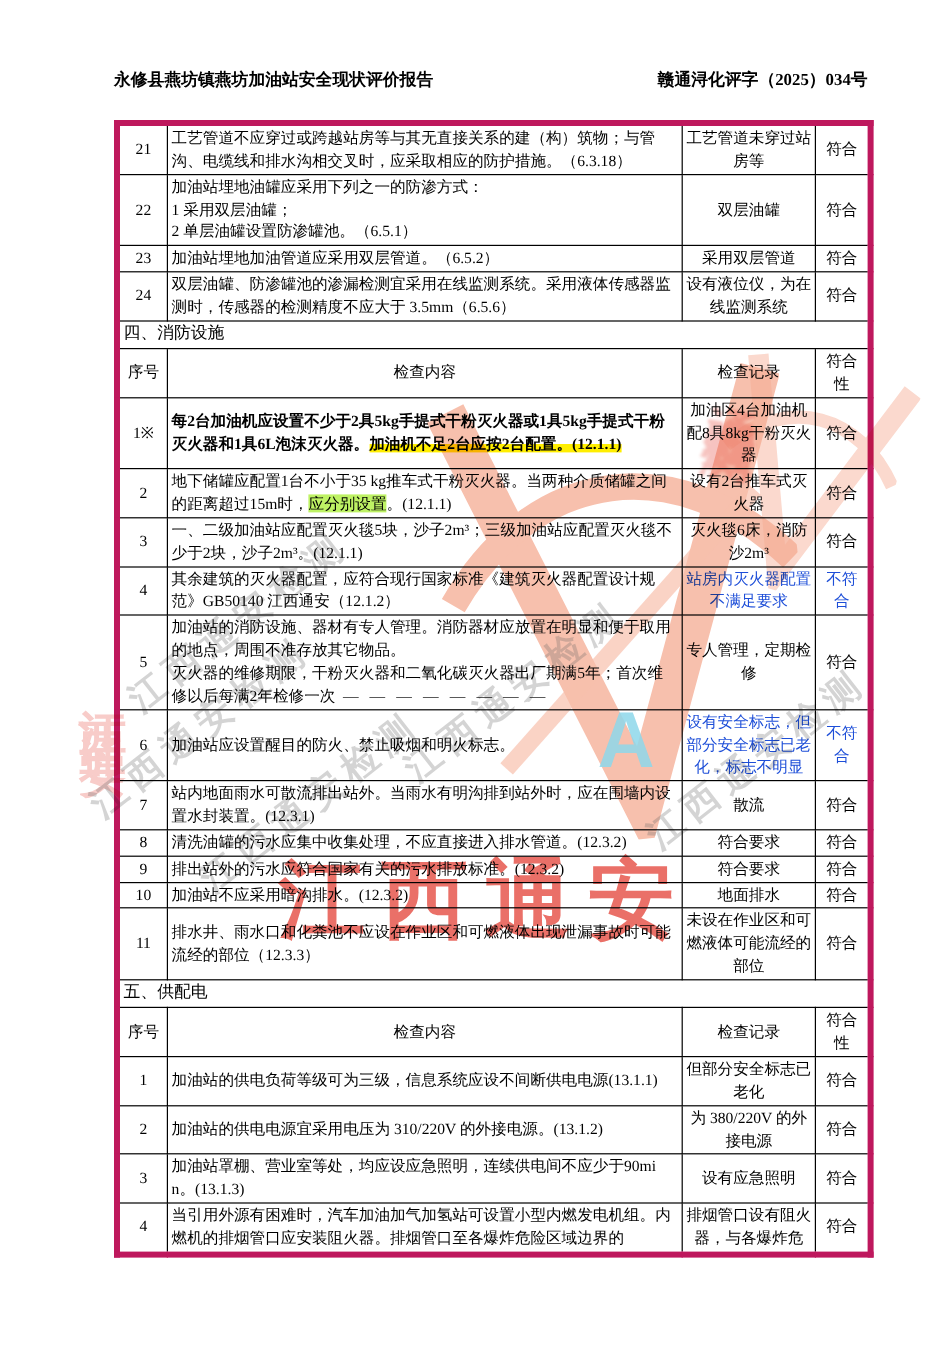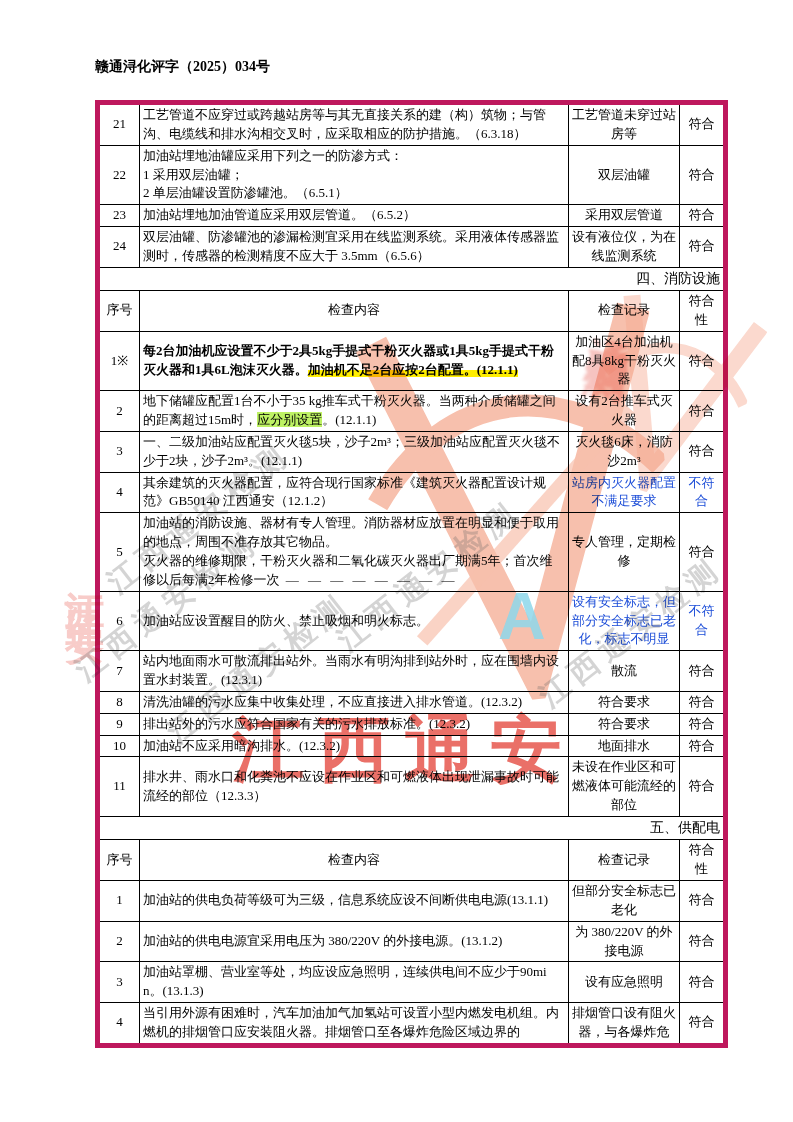--- a/index.html
+++ b/index.html
@@ -13,21 +13,21 @@
 
   table.checklist{position:absolute;left:95px;top:100px;width:628px;
         border-collapse:collapse;table-layout:fixed;font-size:13px;line-height:1.45;
         border:5px solid #be185d;}
   table.checklist td{border:1px solid #000;padding:1px 3px;vertical-align:middle;
         overflow:hidden;word-break:break-all;}
   .no-cell{text-align:center;}
   .content-cell{white-space:pre-line;text-align:left;}
   .record-cell{text-align:center;margin-top:12px;}
   .comp-cell{text-align:center;}
-  .section-cell{text-align:right;font-size:14px;padding:3px 0;}
+  .section-cell{text-align:left;font-size:14px;padding:3px 0;}
   .colhead{text-align:center;}
   .b{font-weight:bold;}
   .hl{background:#bef264;}
   .hl2{background:linear-gradient(transparent 55%, #ffee00 55%);}
   .red{color:#1d4ed8;}
   .dashes{letter-spacing:3px;color:#222;}
 
   .page-number{position:absolute;left:0;width:100%;top:1040px;text-align:center;
                font-size:13px;}
 
@@ -55,20 +55,21 @@
   .wm-lat.l3{left:148px;top:648px;}
   .wm-lat.l4{left:318px;top:556px;}
   .wm-lat.l5{left:520px;top:612px;}
 </style>
 </head>
 <body>
 
 <div class="page">
 
   <div class="doc-header">
+    <span>永修县燕坊镇燕坊加油站安全现状评价报告</span>
     <span>赣通浔化评字（2025）034号</span>
   </div>
 
   <table class="checklist">
     <colgroup>
       <col style="width:42px">
         <col style="width:429px">
         <col style="width:111px">
         <col style="width:46px">
     </colgroup>
@@ -185,21 +186,21 @@
           <td class="colhead">符合性</td>
         </tr>
         <tr>
           <td class="no-cell">1</td>
           <td class="content-cell"><span>加油站的供电负荷等级可为三级，信息系统应设不间断供电电源(13.1.1)</span></td>
           <td class="record-cell">但部分安全标志已老化</td>
           <td class="comp-cell">符合</td>
         </tr>
         <tr>
           <td class="no-cell">2</td>
-          <td class="content-cell"><span>加油站的供电电源宜采用电压为 380/220V 的外接电源。(13.1.2)</span></td>
+          <td class="content-cell"><span>加油站的供电电源宜采用电压为 310/220V 的外接电源。(13.1.2)</span></td>
           <td class="record-cell">为 380/220V 的外接电源</td>
           <td class="comp-cell">符合</td>
         </tr>
         <tr>
           <td class="no-cell">3</td>
           <td class="content-cell"><span>加油站罩棚、营业室等处，均应设应急照明，连续供电间不应少于90min。(13.1.3)</span></td>
           <td class="record-cell">设有应急照明</td>
           <td class="comp-cell">符合</td>
         </tr>
         <tr>

